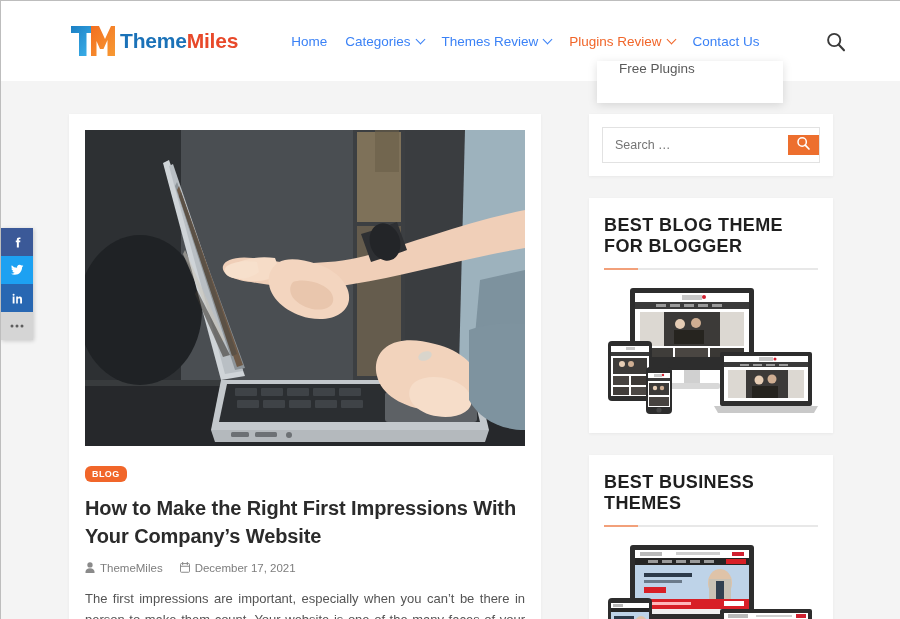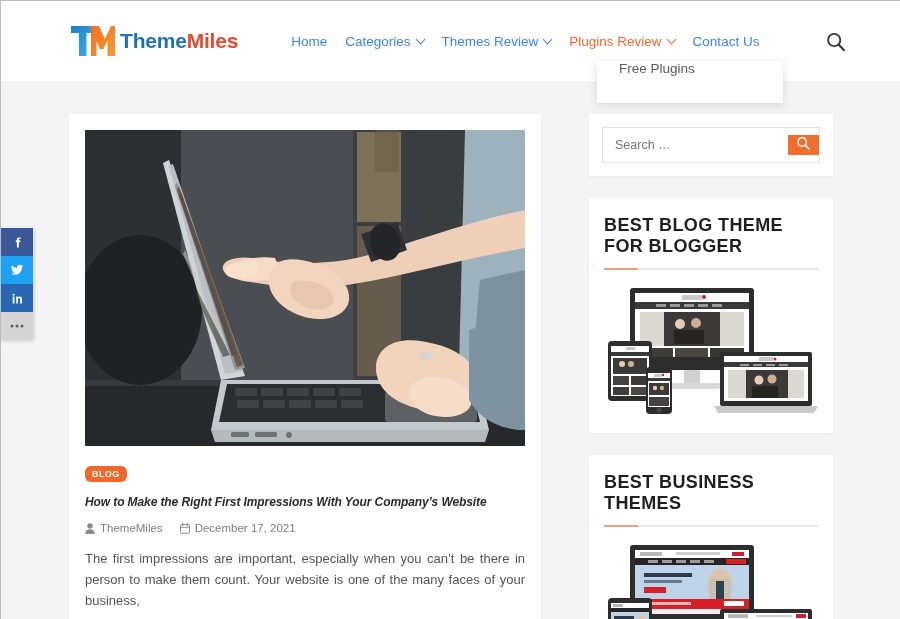--- a/index.html
+++ b/index.html
@@ -151,27 +151,26 @@
     color: #ffffff;
     font-size: 9px;
     font-weight: bold;
     letter-spacing: 0.4px;
     padding: 3px 7px 3px 7px;
     border-radius: 6px;
     cursor: pointer;
   }
   .post-title {
     margin: 12px 0 0 0;
-    font-size: 12px;
+    font-size: 20px;
     line-height: 1.42;
     font-weight: bold;
     color: #2b2b2b;
     letter-spacing: -0.1px;
     cursor: pointer;
-    font-style: italic;
   }
   .post-meta {
     margin-top: 11px;
     display: flex;
     align-items: center;
     font-size: 11.5px;
     color: #7d7d7d;
   }
   .meta-item { display: flex; align-items: center; margin-right: 17px; cursor: pointer; }
   .meta-item svg { margin-right: 5px; display: block; }

